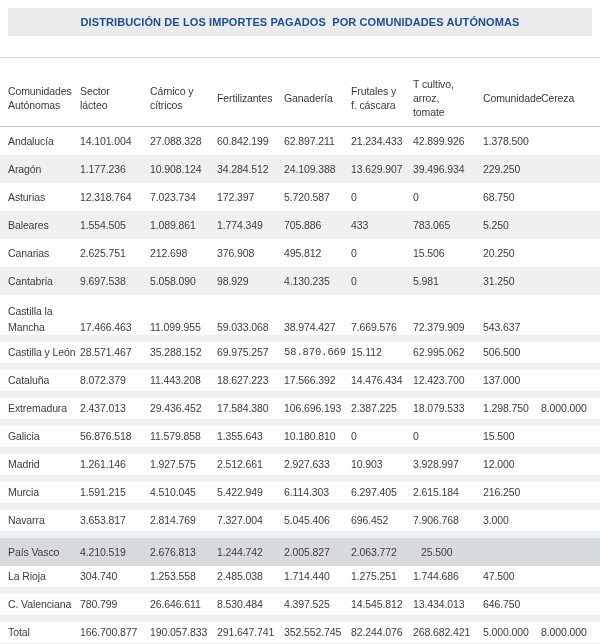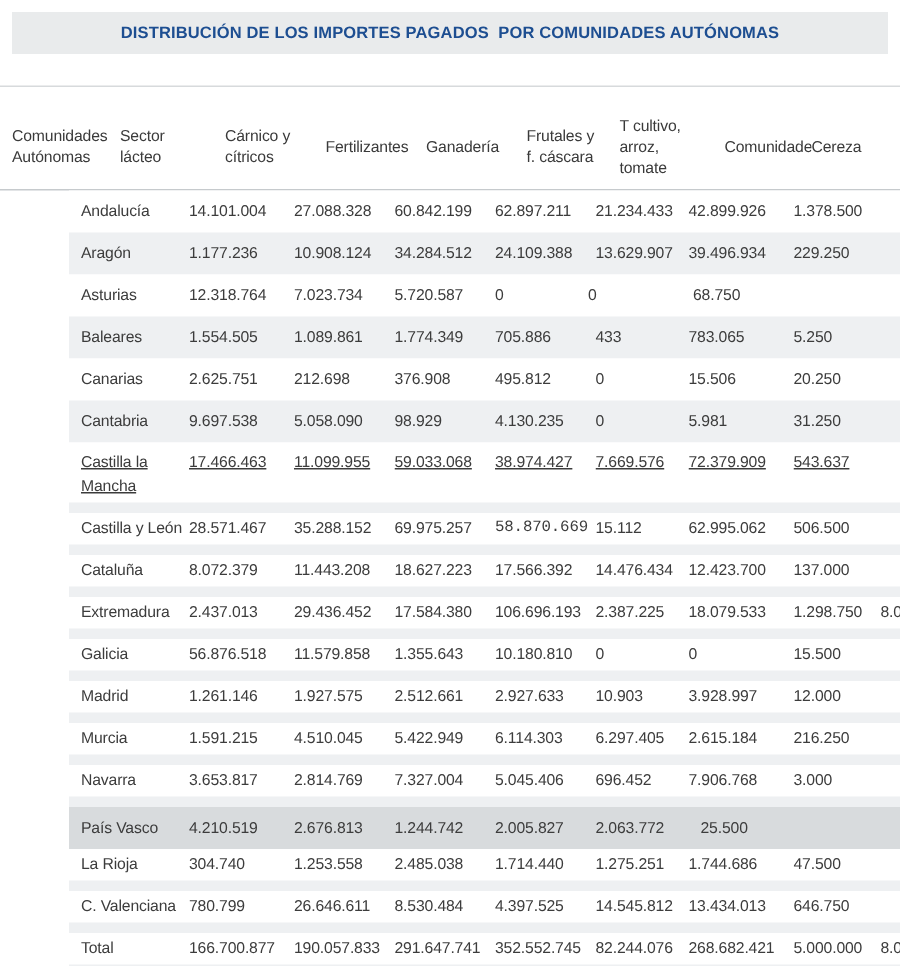--- a/index.html
+++ b/index.html
@@ -34,29 +34,29 @@
     box-sizing:border-box;height:70px;
     display:flex;align-items:center;
     padding-top:12px;
   }
   .cell{
     box-sizing:border-box;flex:0 0 auto;
     padding-right:6px;overflow:hidden;
     font-size:10.5px;letter-spacing:-0.1px;
   }
   .hdr .cell{white-space:pre-line;line-height:14px;color:#3a3a3a;}
-  .row{display:flex;align-items:flex-start;box-sizing:border-box;margin-left:46px;}
+  .row{display:flex;align-items:flex-end;box-sizing:border-box;}
   .row .cell{line-height:28px;white-space:nowrap;}
   .row.plain{height:28px;background:#fff;}
   .row.stripe{height:28px;background:var(--stripe);}
   .row.dark{height:28px;background:var(--dark);}
   .row.band{height:28px;background:#fff;border-bottom:7px solid var(--stripe);}
   .row.band .cell{line-height:21px;}
   .row.tall{height:47px;background:#fff;border-bottom:7px solid var(--stripe);}
-  .row.tall .cell{line-height:16px;white-space:normal;padding-top:5px;text-decoration:underline;}
+  .row.tall .cell{line-height:16px;white-space:normal;padding-top:5px;}
   .c0{padding-left:8px;}
 </style>
 </head>
 <body>
 
 <div class="title-bar">
   <span class="title">DISTRIBUCIÓN DE LOS IMPORTES PAGADOS  POR COMUNIDADES AUTÓNOMAS</span>
 </div>
 
 <div class="table">
@@ -97,20 +97,21 @@
         <span class="cell c4" style="width: 67px;">24.109.388</span>
         <span class="cell c5" style="width: 62px;">13.629.907</span>
         <span class="cell c6" style="width: 70px;">39.496.934</span>
         <span class="cell c7" style="width: 58px;">229.250</span>
         <span class="cell c8" style="width: 51px;"></span>
       </div>
       <div class="row plain">
         <span class="cell c0" style="width: 80px;">Asturias</span>
         <span class="cell c1" style="width: 70px;">12.318.764</span>
         <span class="cell c2" style="width: 67px;">7.023.734</span>
+        <span class="cell c3" style="width: 67px;">172.397</span>
         <span class="cell c4" style="width: 67px;">5.720.587</span>
         <span class="cell c5" style="width: 62px;">0</span>
         <span class="cell c6" style="width: 70px;">0</span>
         <span class="cell c7" style="width: 58px;">68.750</span>
         <span class="cell c8" style="width: 51px;"></span>
       </div>
       <div class="row stripe">
         <span class="cell c0" style="width: 80px;">Baleares</span>
         <span class="cell c1" style="width: 70px;">1.554.505</span>
         <span class="cell c2" style="width: 67px;">1.089.861</span>

